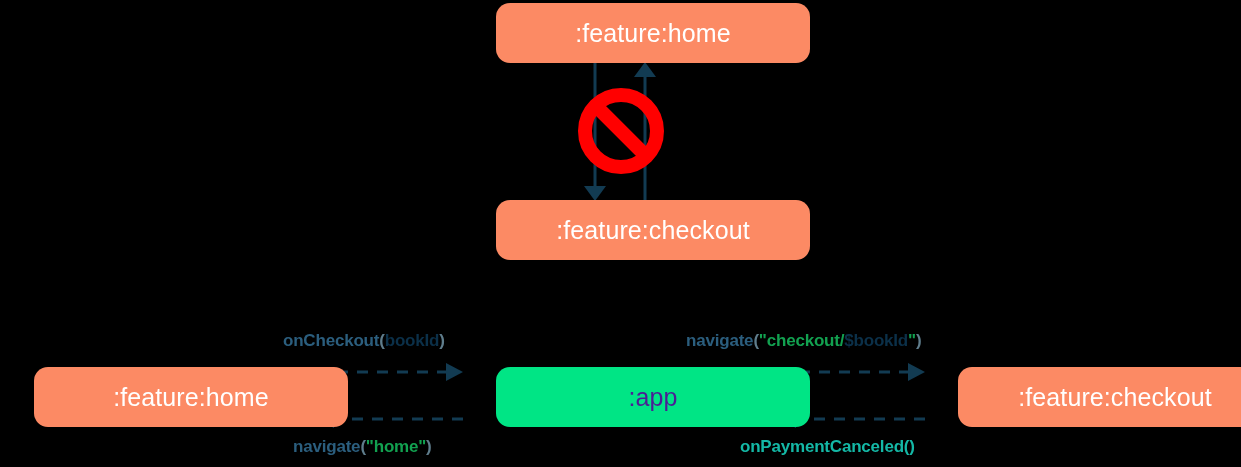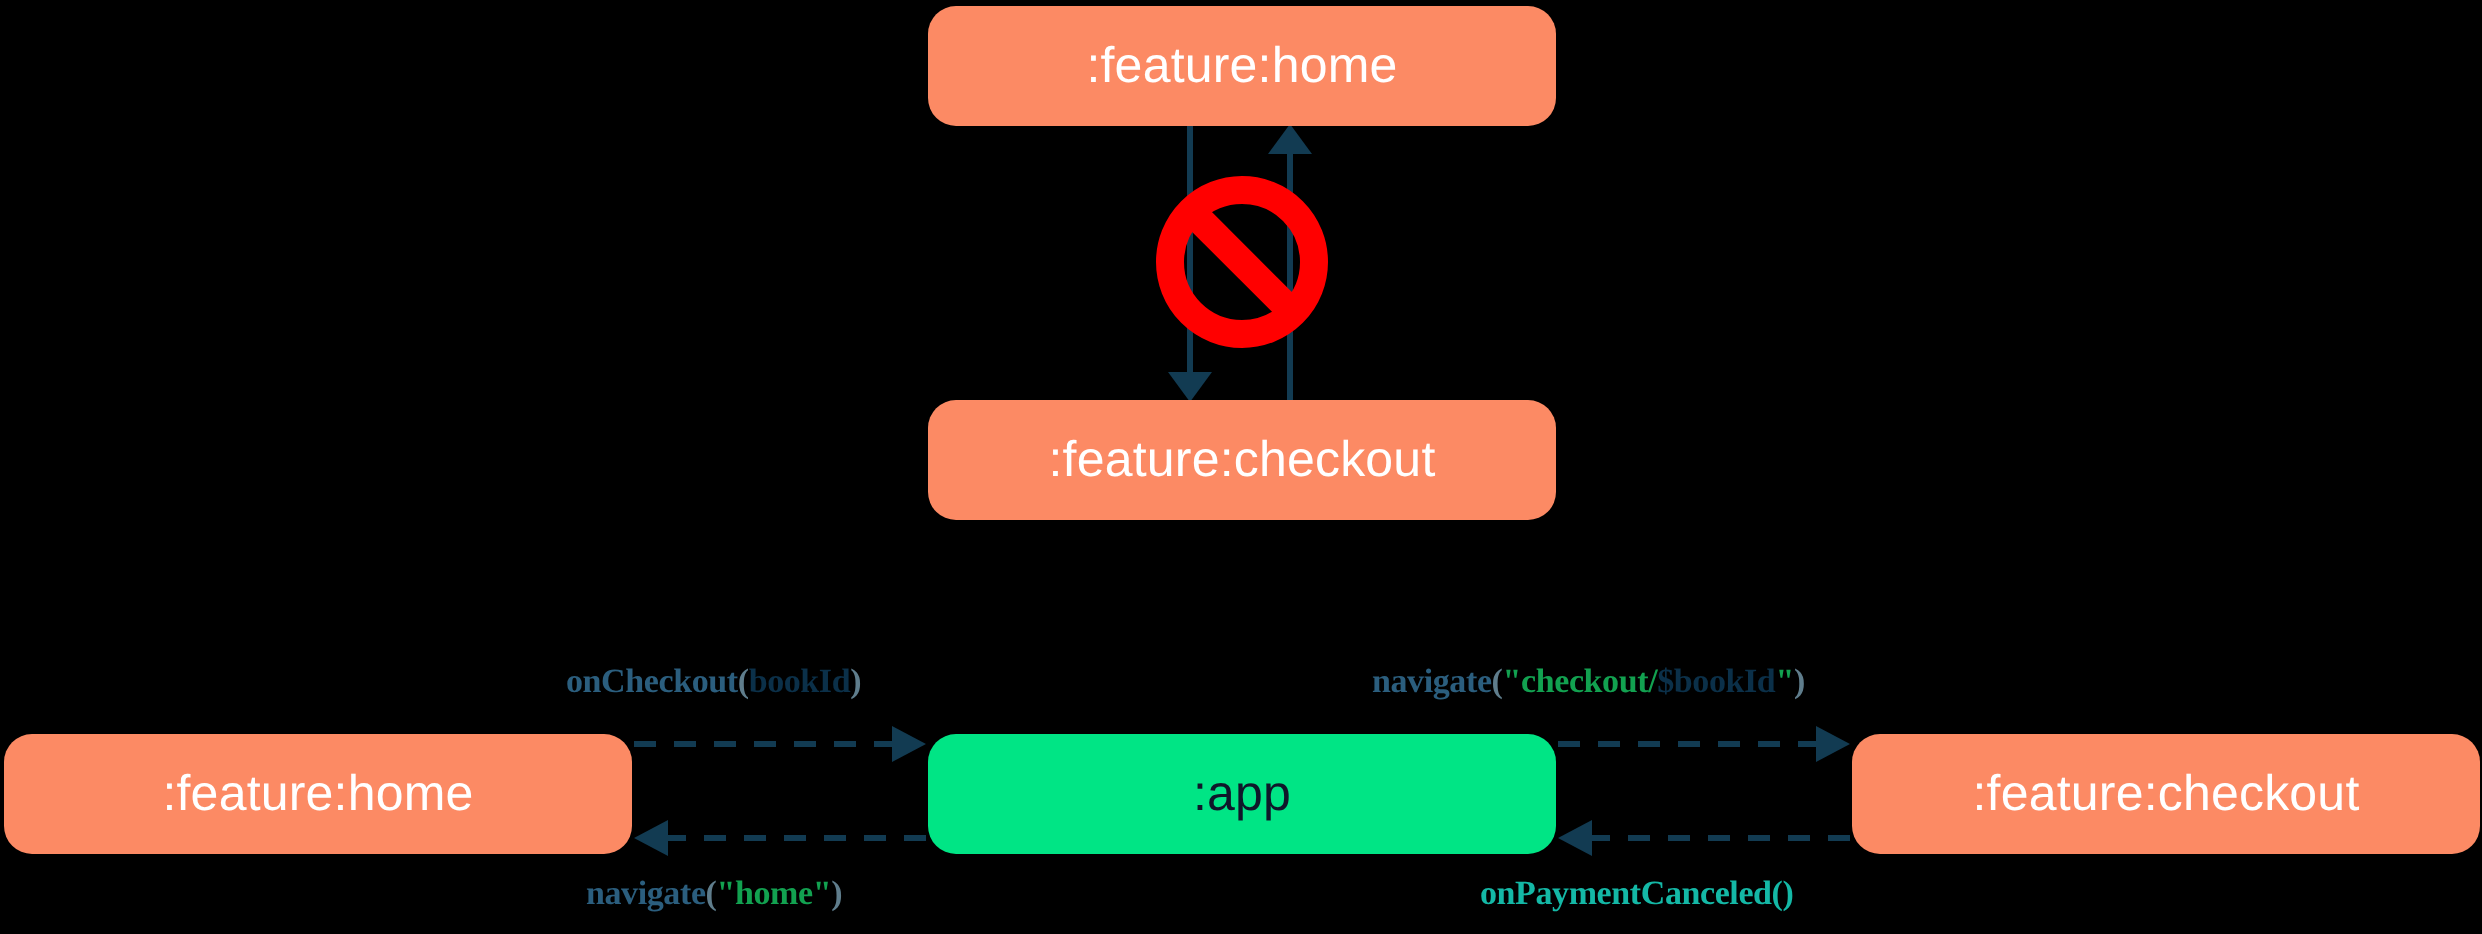--- a/index.html
+++ b/index.html
@@ -25,42 +25,43 @@
     border-radius: 14px;
     display: flex;
     align-items: center;
     justify-content: center;
     box-sizing: border-box;
     font-family: "Liberation Sans", sans-serif;
     font-size: 25px;
     letter-spacing: 0.1px;
     white-space: nowrap;
     z-index: 3;
+    margin-left: 32px;
   }
   .node-salmon {
     background: #FC8A64;
     color: #FFFFFF;
   }
   .node-green {
     background: #00E585;
-    color: #0f172a;
+    color: #4c1d95;
   }
 
   
   #node-home-top   { left: 464px; top: 3px;   width: 314px; height: 60px; }
   #node-checkout-top { left: 464px; top: 200px; width: 314px; height: 60px; }
 
   
   #node-home-bottom { left: 2px;   top: 367px; width: 314px; height: 60px; }
   #node-app         { left: 464px; top: 367px; width: 314px; height: 60px; }
   #node-checkout-bottom { left: 926px; top: 367px; width: 314px; height: 60px; }
 
   .edge-label {
     position: absolute;
-    font-family: Liberation Serif, serif;
+    font-family: Liberation Sans, sans-serif;
     font-size: 17px;
     font-weight: 700;
     white-space: nowrap;
     z-index: 4;
     letter-spacing: -0.2px;
     text-align: right;
   }
   .tok-fn    { color: #2B5E7E; }
   .tok-punct { color: #5F7D8C; }
   .tok-ident { color: #0B3049; }

